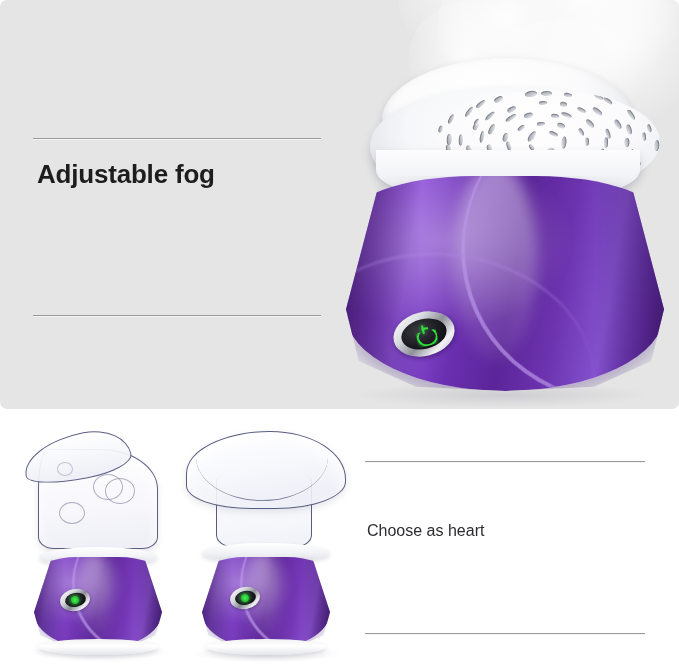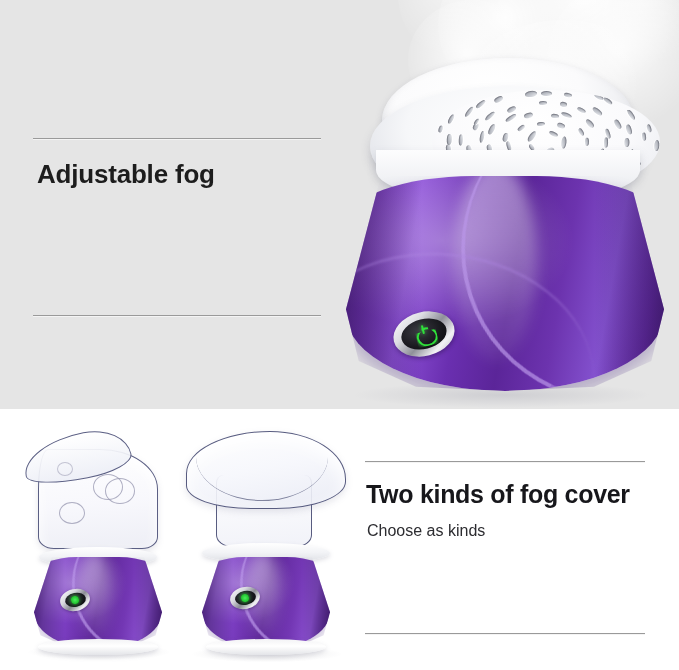--- a/index.html
+++ b/index.html
@@ -8,21 +8,21 @@
     font-family: "Liberation Sans", sans-serif;
     background:#ffffff;
     overflow:hidden;
     position:relative;
   }
   .page { position:relative; width:679px; height:670px; }
 
   
   .panel-top {
     position:absolute; left:0; top:0; width:679px; height:409px;
-    background:#e5e5e5; overflow:hidden;
+    background:#e5e5e5; overflow:hidden;border-radius:7px;
   }
   .rule {
     height:0; border-top:1px solid #9a9a9a; width:100%;
     box-shadow:0 1px 0 #f4f4f4;
   }
   .rule-top-a { position:absolute; left:33px; top:138px; width:288px; }
   .rule-top-b { position:absolute; left:33px; top:315px; width:288px; }
 
   .headline {
     font-size:26px; font-weight:bold; color:#1d1d1d;
@@ -481,17 +481,16 @@
     </div>
     <div class="mbase-rim"></div>
     <div class="mpower">
       <div class="mpower-face">
         <div class="mpower-dot"></div>
       </div>
     </div>
   </div>
 
   <div class="rule rule-bot-a"></div>
-  <div class="headline2">Two kinds of fog cover</div>
-  <div class="subline2">Choose as kinds</div>
+  <div class="subline2">Choose as heart</div>
   <div class="rule rule-bot-b"></div>
 
 </div>
 
 </body></html>

